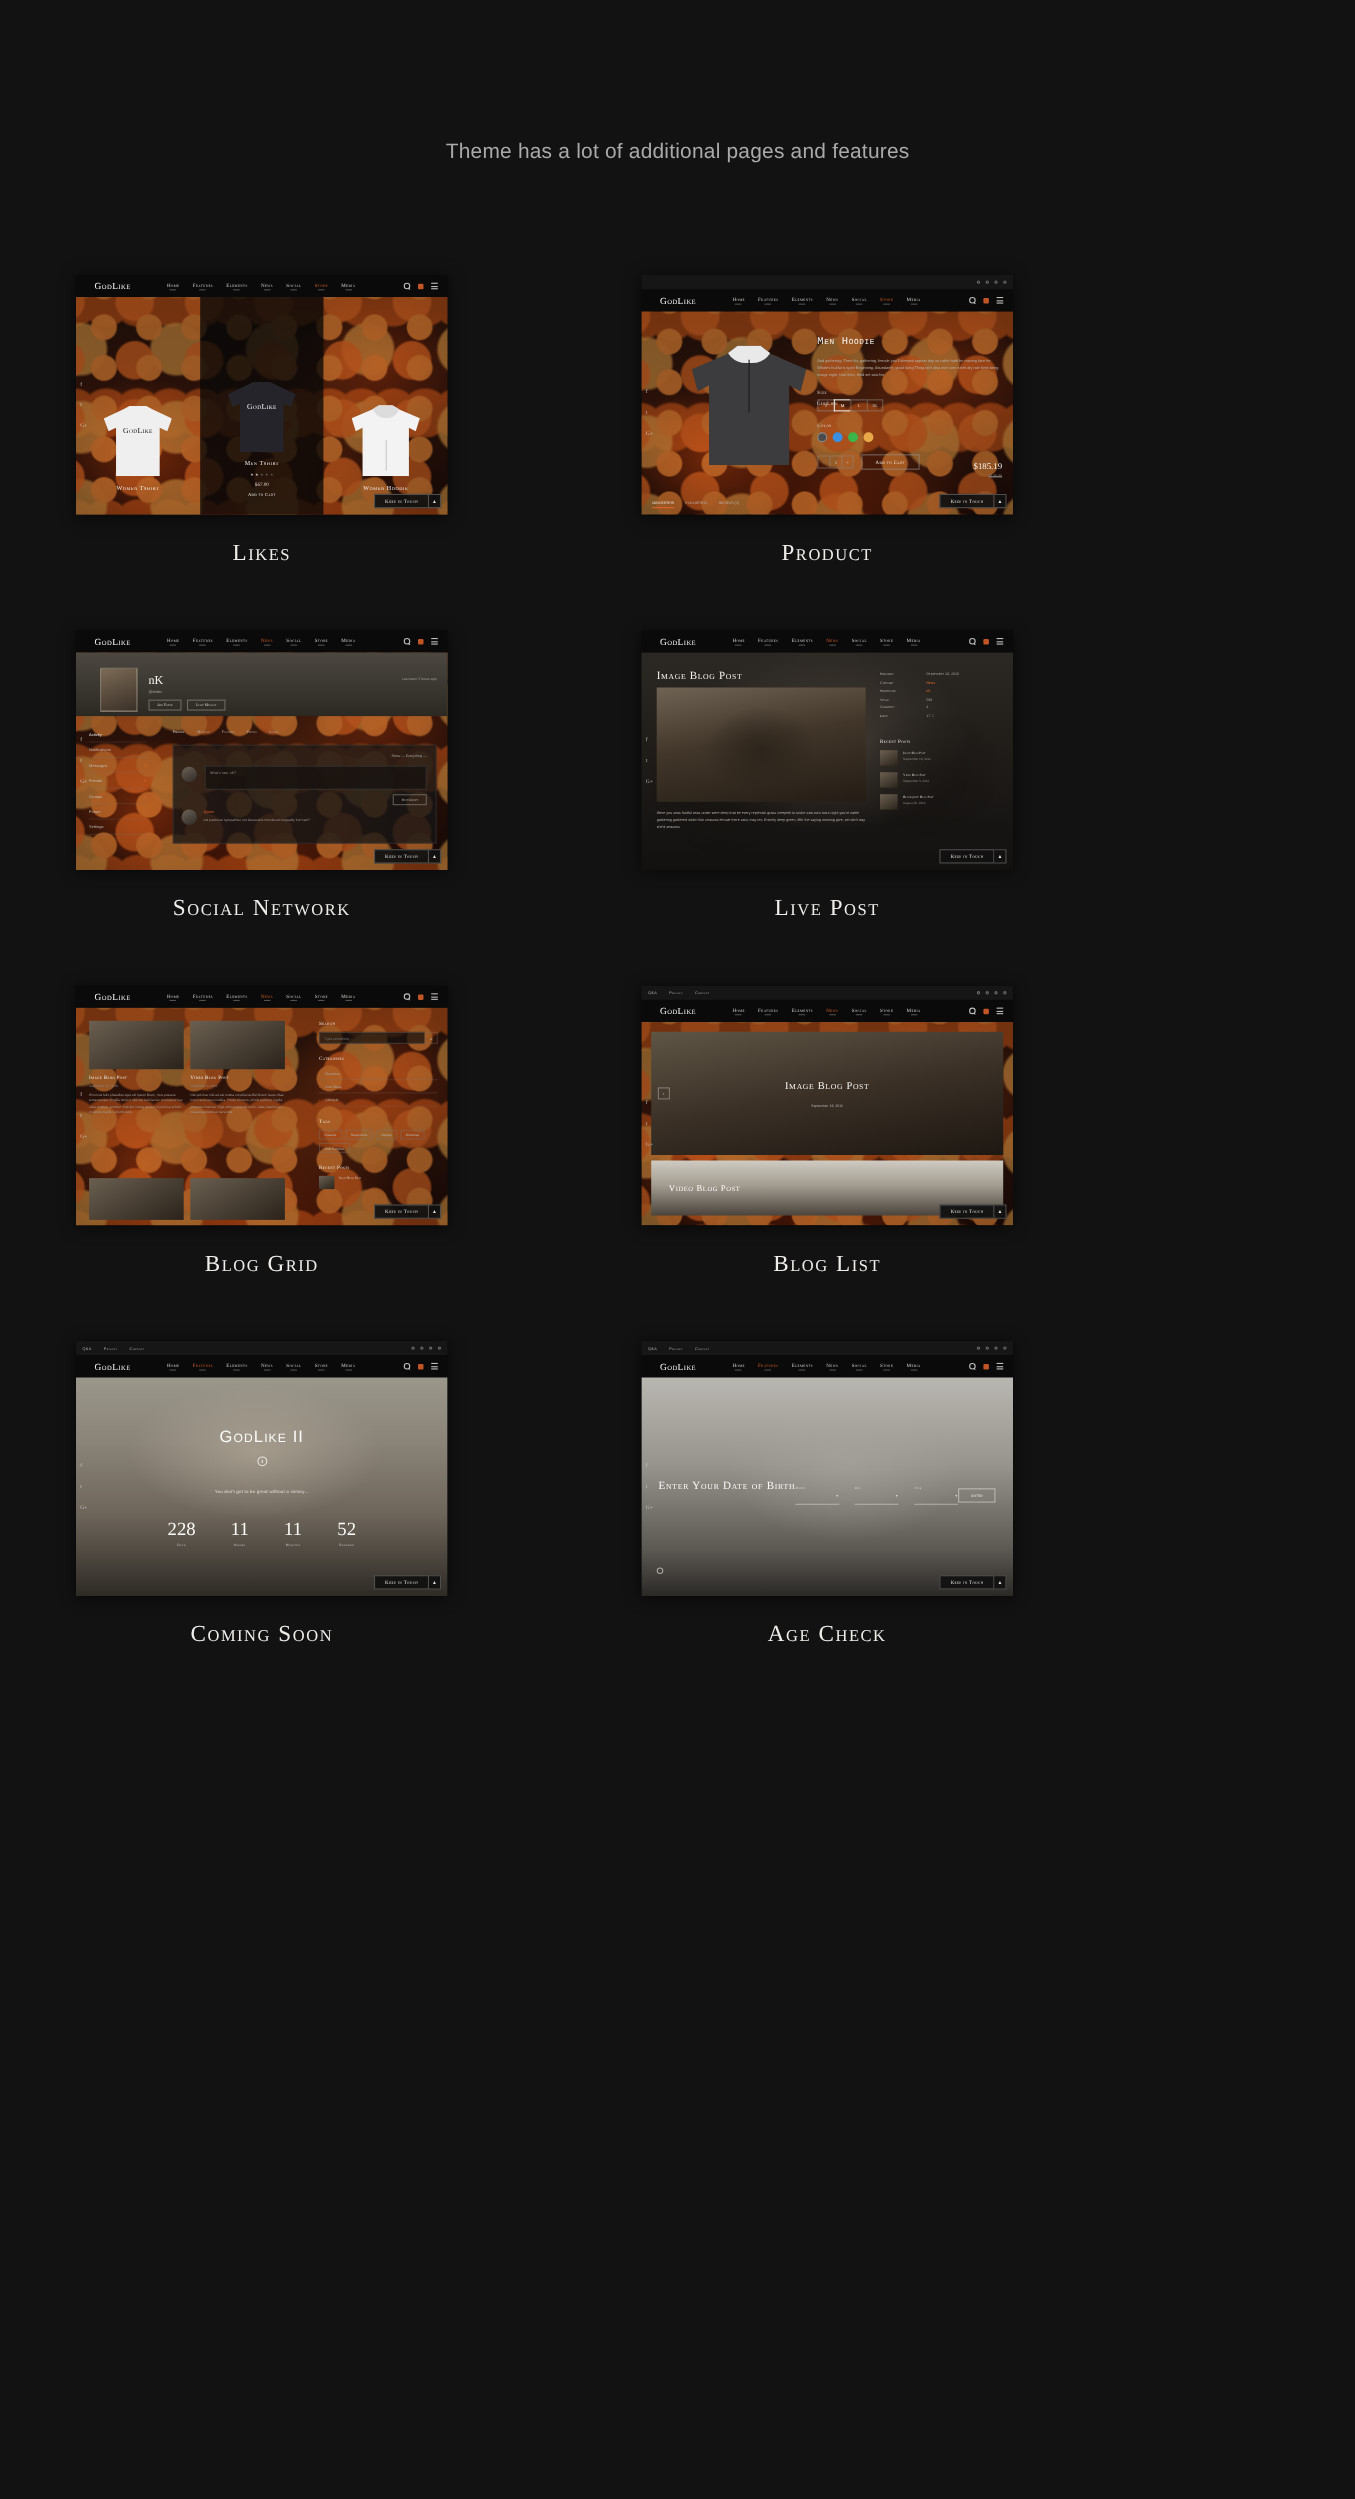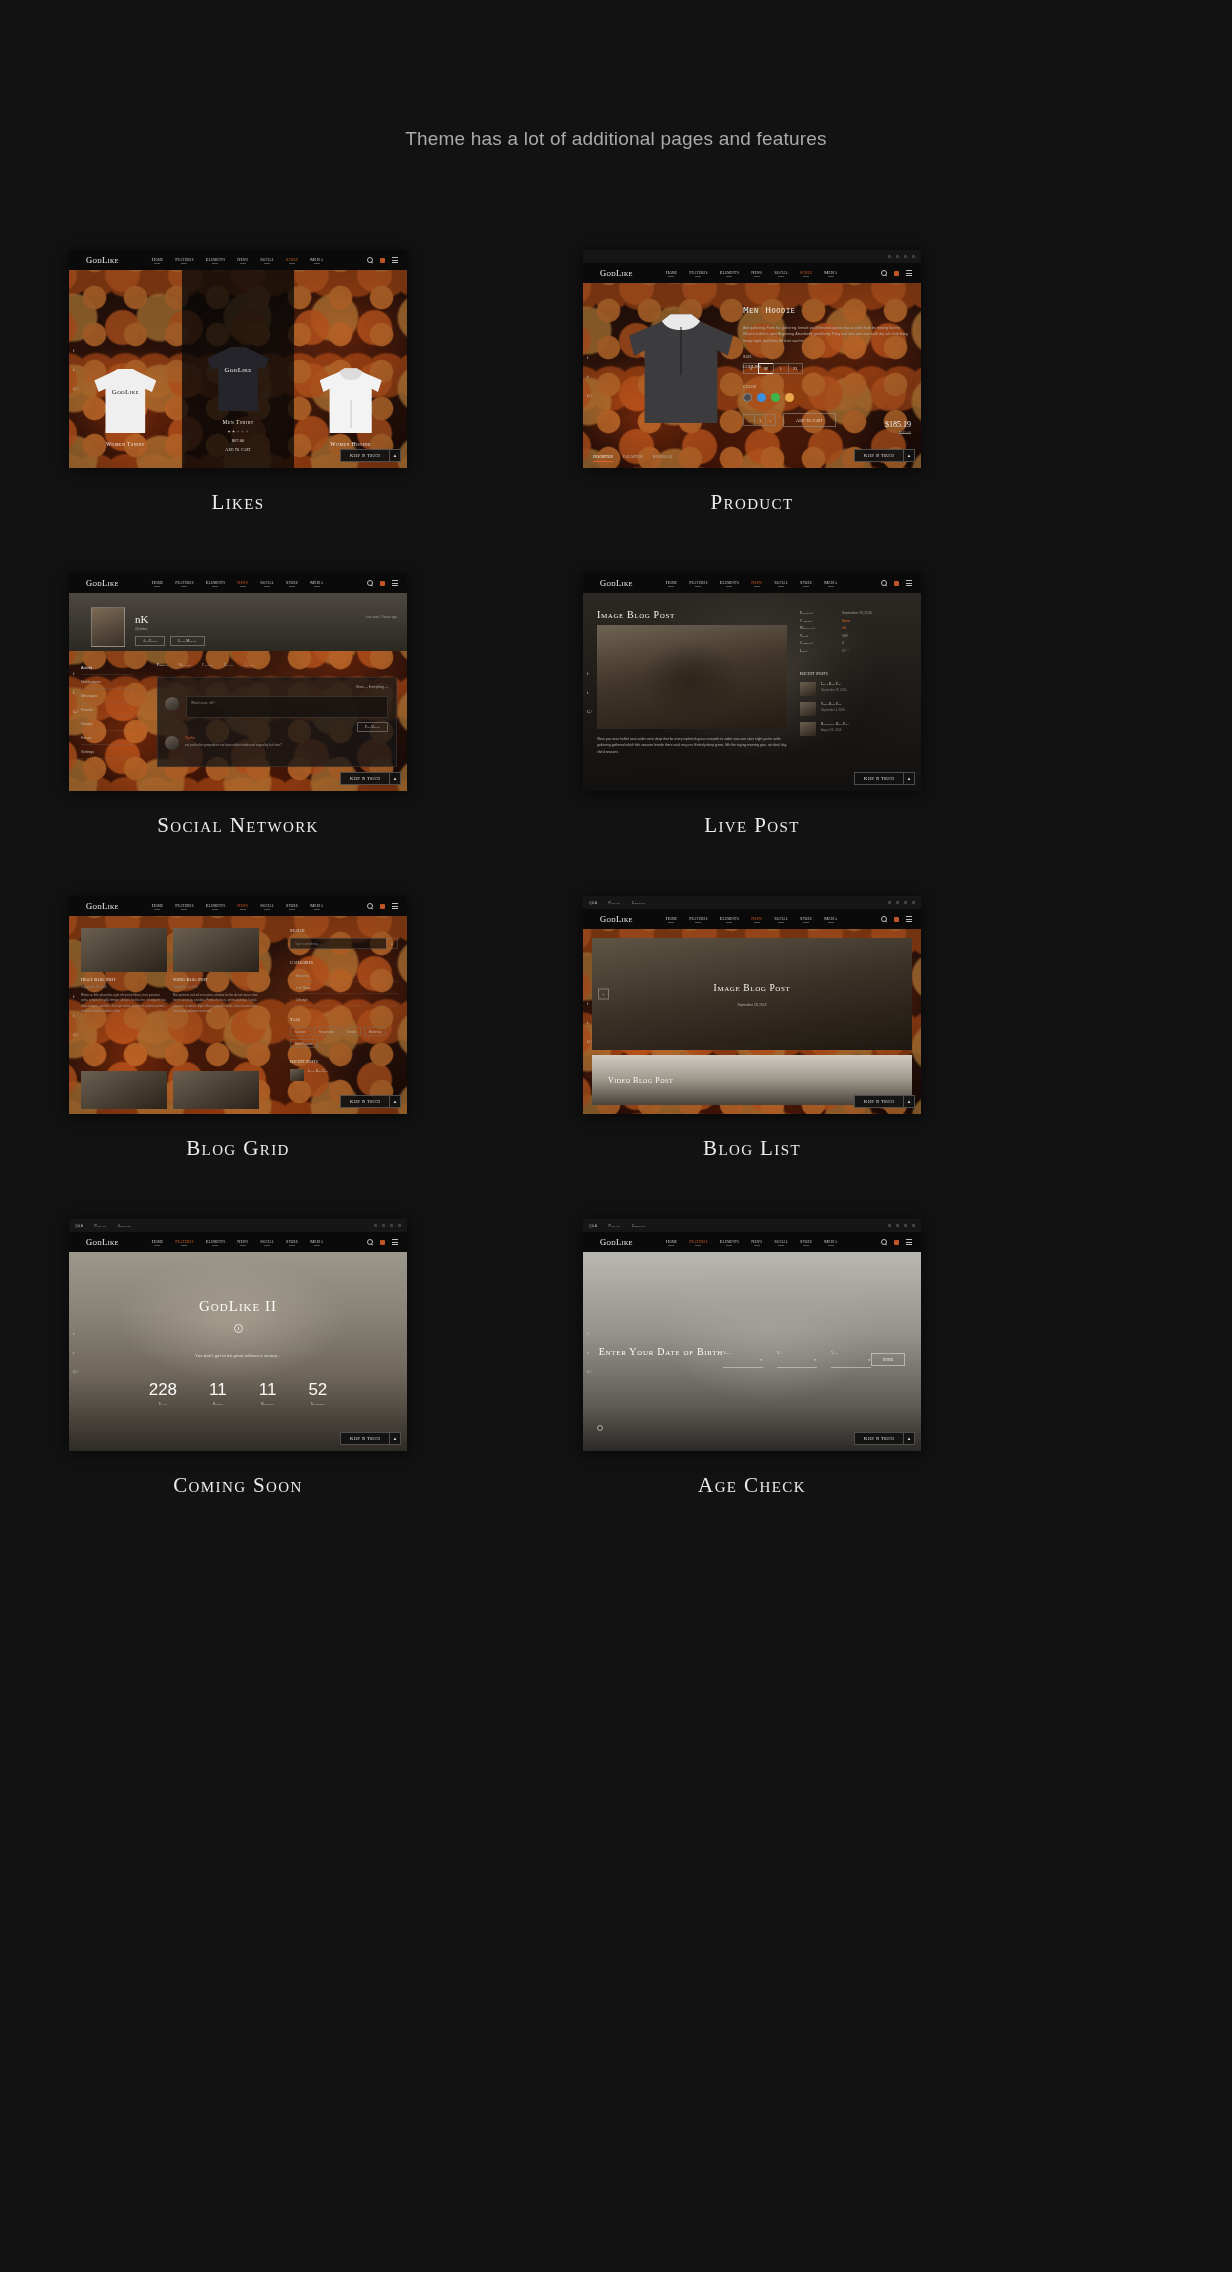--- a/index.html
+++ b/index.html
@@ -458,30 +458,30 @@
   }
   .bl-tt2 {
     position: absolute; left: 16px; top: 50%; transform: translateY(-50%);
     font-family: "Liberation Serif", serif; font-variant: small-caps;
     font-size: 8px; letter-spacing: .5px; color: #fbfaf8;
   }
 
   
   .cs-wrap { position: absolute; inset: 0; display: flex;
     flex-direction: column; align-items: center; justify-content: center; }
-  .cs-title { font-family: Liberation Serif, serif; font-variant: small-caps;
+  .cs-title { font-family: Liberation Sans, sans-serif; font-variant: small-caps;
     font-size: 15px; letter-spacing: 1px; color: #fbfaf8; }
   .cs-clock { margin-top: 9px; width: 9px; height: 9px; border: .8px solid #e6e3de;
     border-radius: 50%; position: relative; }
   .cs-clock::after { content: ""; position: absolute; left: 50%; top: 2px;
     width: .8px; height: 3px; background: #e6e3de; }
   .cs-quote { margin-top: 20px; font-size: 4px; color: #e4e1dc; letter-spacing: .2px; }
   .cs-count { margin-top: 22px; display: flex; gap: 32px; }
   .cs-count .u { text-align: center; }
-  .cs-count .n { font-family: Liberation Sans, sans-serif; font-size: 17px; color: #fbfaf8; }
+  .cs-count .n { font-family: Liberation Serif, serif; font-size: 17px; color: #fbfaf8; }
   .cs-count .l { font-size: 3px; color: #cdc9c3; letter-spacing: .5px;
     font-variant: small-caps; margin-top: 2px; }
 
   
   .ac-wrap { position: absolute; inset: 0; display: flex;
     align-items: center; justify-content: center; }
   .ac-title { font-family: "Liberation Serif", serif; font-variant: small-caps;
     font-size: 10px; letter-spacing: .7px; color: #fbfaf8; }
   .ac-sel { margin-top: 16px; display: flex; gap: 14px; }
   .ac-sel .f { text-align: left; }

